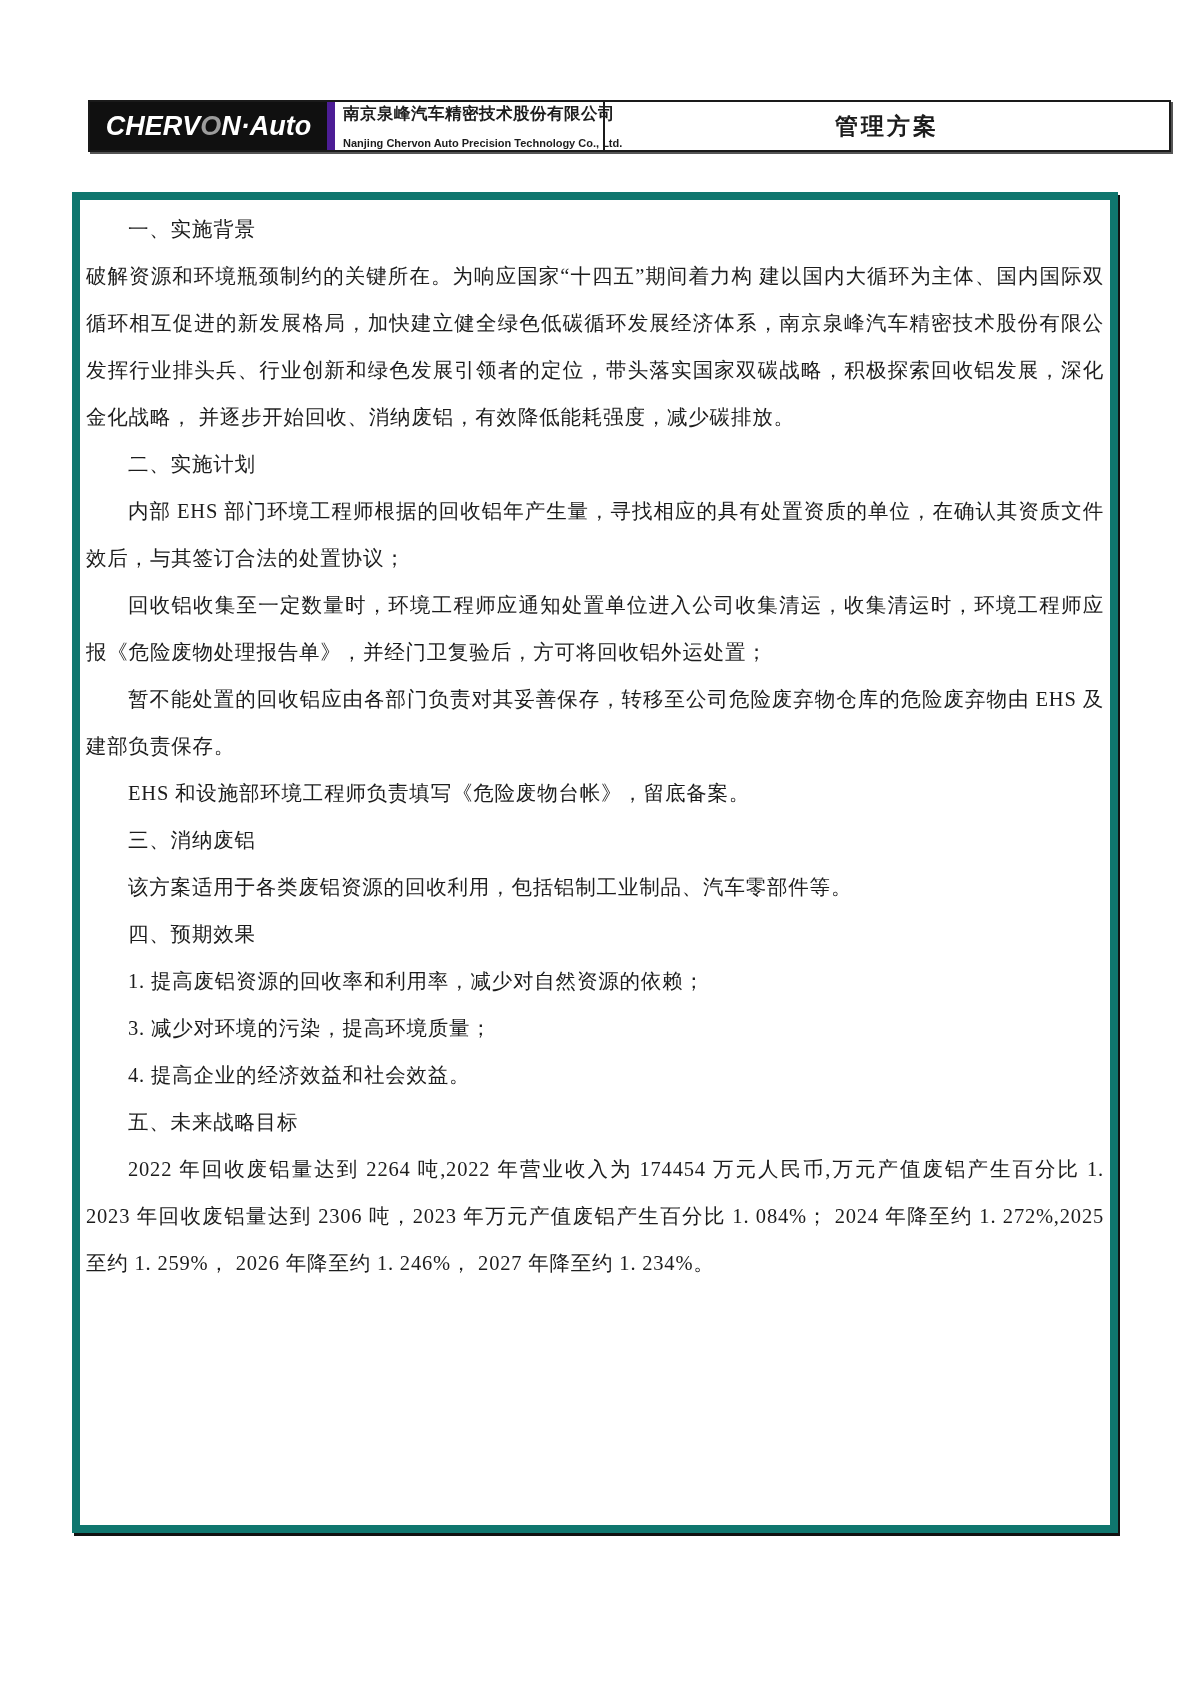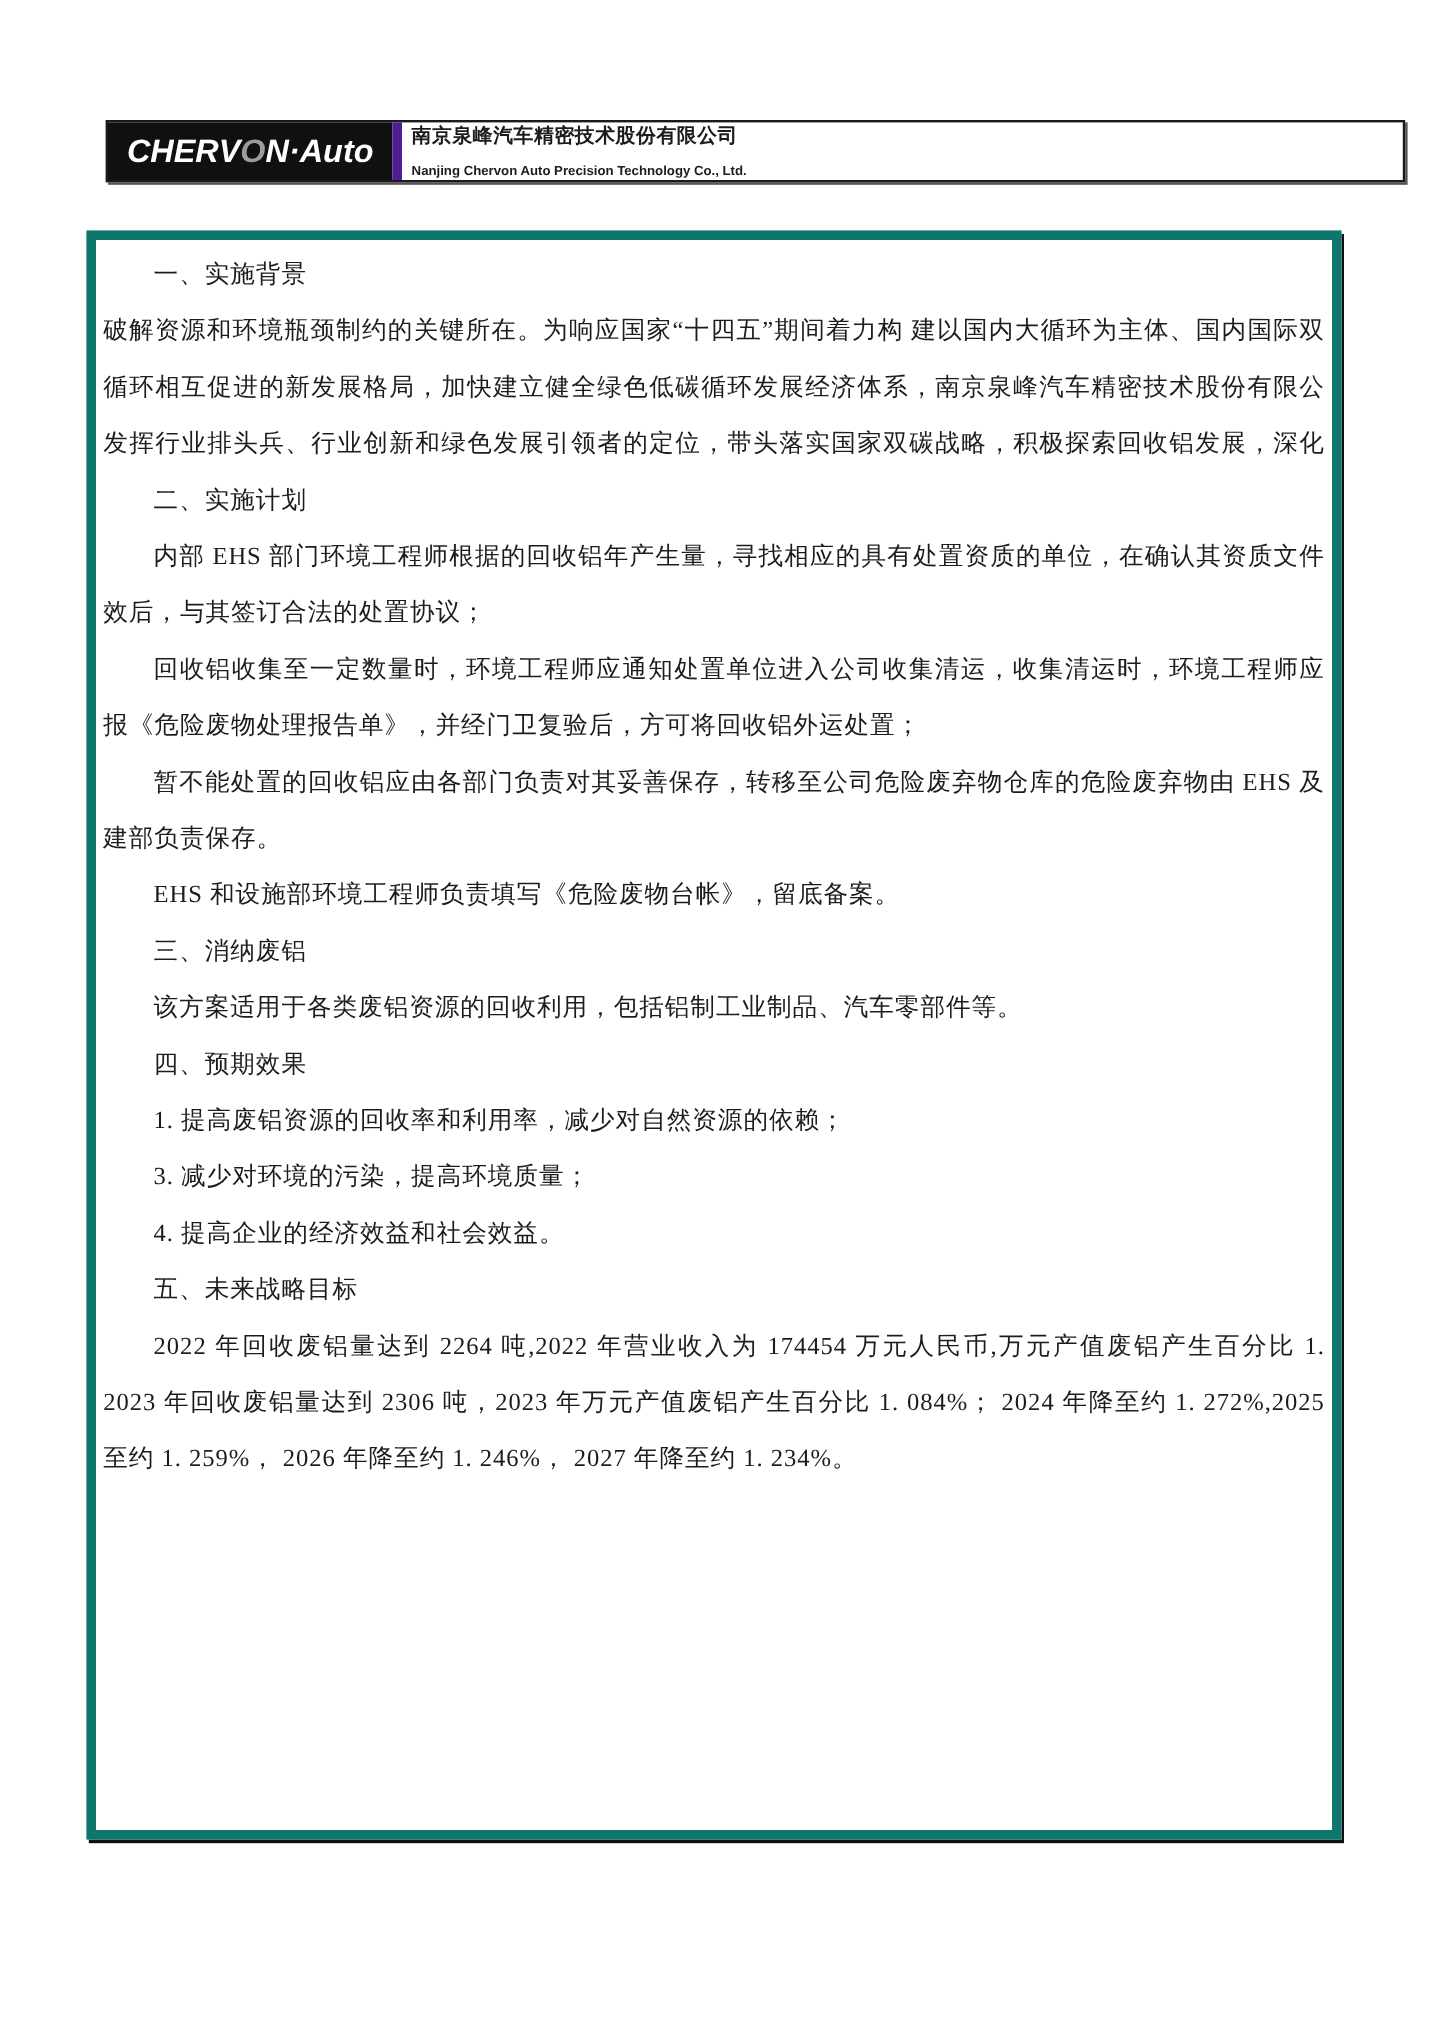--- a/index.html
+++ b/index.html
@@ -70,28 +70,30 @@
 <div class="header-table">
   <div class="cell-logo">
     <span>CHERV</span>
       <span class="logo-o">O</span>
       <span>N·Auto</span>
   </div>
   <div class="cell-company">
     <span class="company-cn">南京泉峰汽车精密技术股份有限公司</span>
     <span class="company-en">Nanjing Chervon Auto Precision Technology Co., Ltd.</span>
   </div>
+  <div class="cell-title">管理方案</div>
 </div>
 
 <div class="doc-frame">
   <div id="doc-lines">
       <div class="doc-line indent">一、实施背景</div>
       <div class="doc-line fill">破解资源和环境瓶颈制约的关键所在。为响应国家“十四五”期间着力构 建以国内大循环为主体、国内国际双</div>
       <div class="doc-line fill">循环相互促进的新发展格局，加快建立健全绿色低碳循环发展经济体系，南京泉峰汽车精密技术股份有限公司</div>
       <div class="doc-line fill">发挥行业排头兵、行业创新和绿色发展引领者的定位，带头落实国家双碳战略，积极探索回收铝发展，深化合</div>
+      <div class="doc-line">金化战略， 并逐步开始回收、消纳废铝，有效降低能耗强度，减少碳排放。</div>
       <div class="doc-line indent">二、实施计划</div>
       <div class="doc-line indent fill">内部 EHS 部门环境工程师根据的回收铝年产生量，寻找相应的具有处置资质的单位，在确认其资质文件有</div>
       <div class="doc-line">效后，与其签订合法的处置协议；</div>
       <div class="doc-line indent fill">回收铝收集至一定数量时，环境工程师应通知处置单位进入公司收集清运，收集清运时，环境工程师应填</div>
       <div class="doc-line">报《危险废物处理报告单》，并经门卫复验后，方可将回收铝外运处置；</div>
       <div class="doc-line indent fill">暂不能处置的回收铝应由各部门负责对其妥善保存，转移至公司危险废弃物仓库的危险废弃物由 EHS 及基</div>
       <div class="doc-line">建部负责保存。</div>
       <div class="doc-line indent">EHS 和设施部环境工程师负责填写《危险废物台帐》，留底备案。</div>
       <div class="doc-line indent">三、消纳废铝</div>
       <div class="doc-line indent">该方案适用于各类废铝资源的回收利用，包括铝制工业制品、汽车零部件等。</div>

